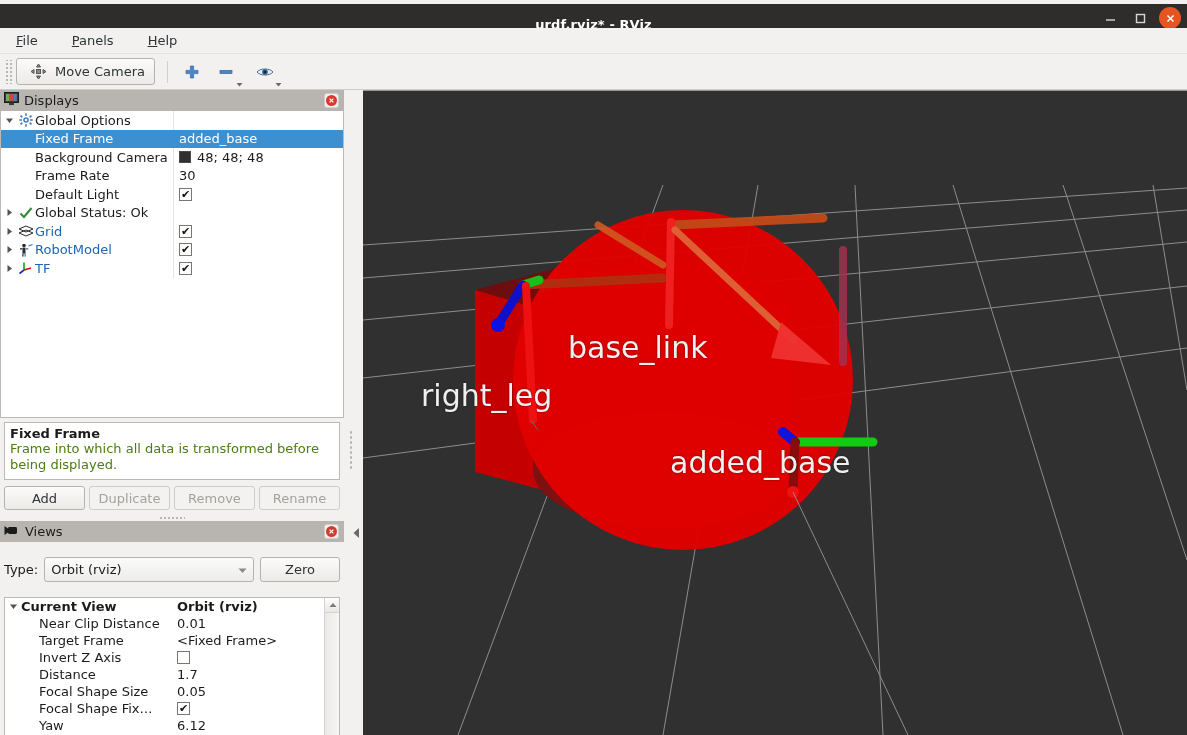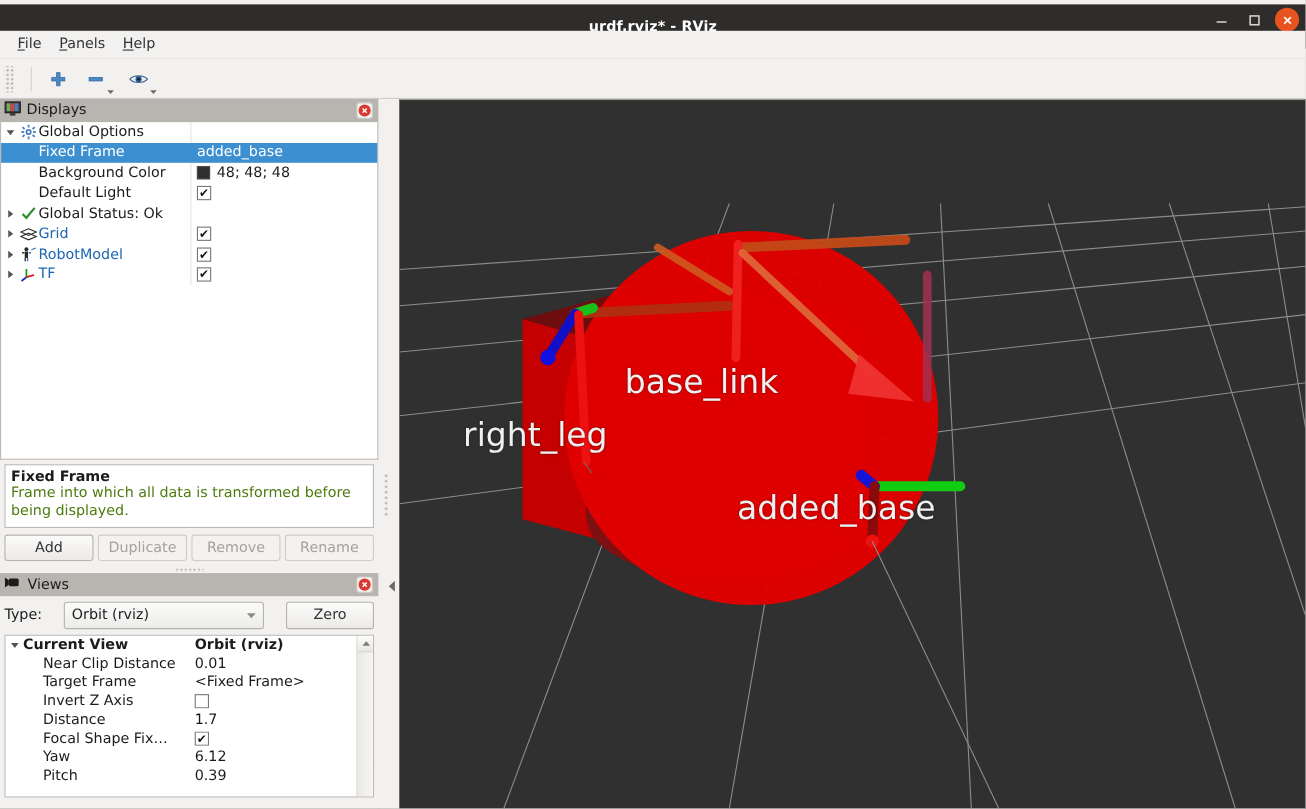--- a/index.html
+++ b/index.html
@@ -26,21 +26,21 @@
   .winbtns { position:absolute; right:6px; top:0; height:28px; display:flex; align-items:center; gap:2px;}
   .winbtn { width:28px; height:28px; display:flex; align-items:center; justify-content:center;
             color:#d8d6d4; font-size:13px; line-height:1; }
   .winbtn svg { display:block; }
   .winbtn.close { background:#e8541f; border-radius:50%; width:22px; height:22px; margin-left:3px;}
   .winbtn.close svg { stroke:#ffffff; }
 
   
   .menubar {
     position:absolute; left:0; top:28px; width:1187px; height:26px;
-    background:#f2f1f0; display:flex; align-items:center; padding-left:8px; gap:0;
+    background:#f2f1f0; display:flex; align-items:center; padding-left:8px; gap:18px;
     border-bottom:1px solid #e4e2e0;
   }
   .menuitem { padding:2px 8px; font-size:13px; color:#2e3436; }
   .menuitem .ul { text-decoration: underline; }
 
   
   .toolbar {
     position:absolute; left:0; top:54px; width:1187px; height:36px;
     background:#f2f1f0; display:flex; align-items:center; padding-left:4px;
     border-bottom:1px solid #cfcdc9;
@@ -103,21 +103,21 @@
     background: linear-gradient(#fbfbfa,#eceae7);
     border:1px solid #b6b3ae; border-radius:3px; font-size:13px; color:#2e3436;
   }
   .btn.disabled { color:#a5a29d; background:#f3f2f1; border-color:#cfccc8; }
   .dots { height:7px; display:flex;align-items:center;justify-content:center; }
   .dots i { width:26px;height:4px; display:block;
     background-image: radial-gradient(#b9b6b2 0.9px, transparent 1.1px);
     background-size: 4px 4px; }
 
   
-  .typerow { display:flex; align-items:center; gap:20px; padding:5px 4px; }
+  .typerow { display:flex; align-items:center; gap:6px; padding:15px 4px; }
   .typelbl { font-size:13px; color:#1b1b1b; }
   .combo {
     flex:1; height:25px; display:flex; align-items:center; padding:0 6px;
     background: linear-gradient(#fbfbfa,#ececea);
     border:1px solid #b6b3ae; border-radius:3px; font-size:13px; color:#1b1b1b;
     position:relative;
   }
   .combo .cv { flex:1; }
   .zerobtn { width:80px; height:25px; display:flex;align-items:center;justify-content:center;
     background: linear-gradient(#fbfbfa,#eceae7); border:1px solid #b6b3ae; border-radius:3px;
@@ -176,20 +176,34 @@
   </div>
 
   <div class="menubar">
     <div class="menuitem"><span class="ul">F</span><span>ile</span></div>
     <div class="menuitem"><span class="ul">P</span><span>anels</span></div>
     <div class="menuitem"><span class="ul">H</span><span>elp</span></div>
   </div>
 
   <div class="toolbar">
     <div class="grip"></div>
+    <div class="tbbtn">
+      <span class="ticon">
+        <svg width="17" height="17" viewBox="0 0 17 17">
+          <g stroke="#555" stroke-width="1" fill="#8a8a8a">
+            <polygon points="8.5,1 10.5,4 6.5,4"></polygon>
+              <polygon points="8.5,16 10.5,13 6.5,13"></polygon>
+            <polygon points="1,8.5 4,6.5 4,10.5"></polygon>
+              <polygon points="16,8.5 13,6.5 13,10.5"></polygon>
+            <rect x="6.5" y="6.5" width="4" height="4"></rect>
+          </g>
+        </svg>
+      </span>
+      <span>Move Camera</span>
+    </div>
     <div class="tbsep"></div>
     <div class="tgroup">
       <span class="ticon">
         <svg width="16" height="16" viewBox="0 0 16 16">
             <path d="M6.4 2h3.2v4.4H14v3.2H9.6V14H6.4V9.6H2V6.4h4.4z" fill="#4a87c7" stroke="#36699e" stroke-width="0.7"></path>
           </svg>
       </span>
     </div>
     <div class="tgroup">
       <span class="ticon">
@@ -275,28 +289,35 @@
         <div class="tname">
             <span class="indent"></span>
             <span>Fixed Frame</span>
           </div>
         <div class="tval">added_base</div>
       </div>
 
       <div class="trow">
         <div class="tname">
             <span class="indent"></span>
-            <span>Background Color</span>
+            <span>Background Camera</span>
           </div>
         <div class="tval">
           <span class="swatch"></span>
           <span>48; 48; 48</span>
         </div>
       </div>
 
+      <div class="trow">
+        <div class="tname">
+            <span class="indent"></span>
+            <span>Frame Rate</span>
+          </div>
+        <div class="tval">30</div>
+      </div>
 
       <div class="trow">
         <div class="tname">
             <span class="indent"></span>
             <span>Default Light</span>
           </div>
         <div class="tval">
             <span class="chk">✔</span>
           </div>
       </div>
@@ -469,20 +490,27 @@
       <div class="vrow">
         <div class="vname">
             <span class="indent"></span>
             <span>Distance</span>
           </div>
         <div class="vval">1.7</div>
       </div>
       <div class="vrow">
         <div class="vname">
             <span class="indent"></span>
+            <span>Focal Shape Size</span>
+          </div>
+        <div class="vval">0.05</div>
+      </div>
+      <div class="vrow">
+        <div class="vname">
+            <span class="indent"></span>
             <span>Focal Shape Fix…</span>
           </div>
         <div class="vval">
             <span class="chk">✔</span>
           </div>
       </div>
       <div class="vrow">
         <div class="vname">
             <span class="indent"></span>
             <span>Yaw</span>

